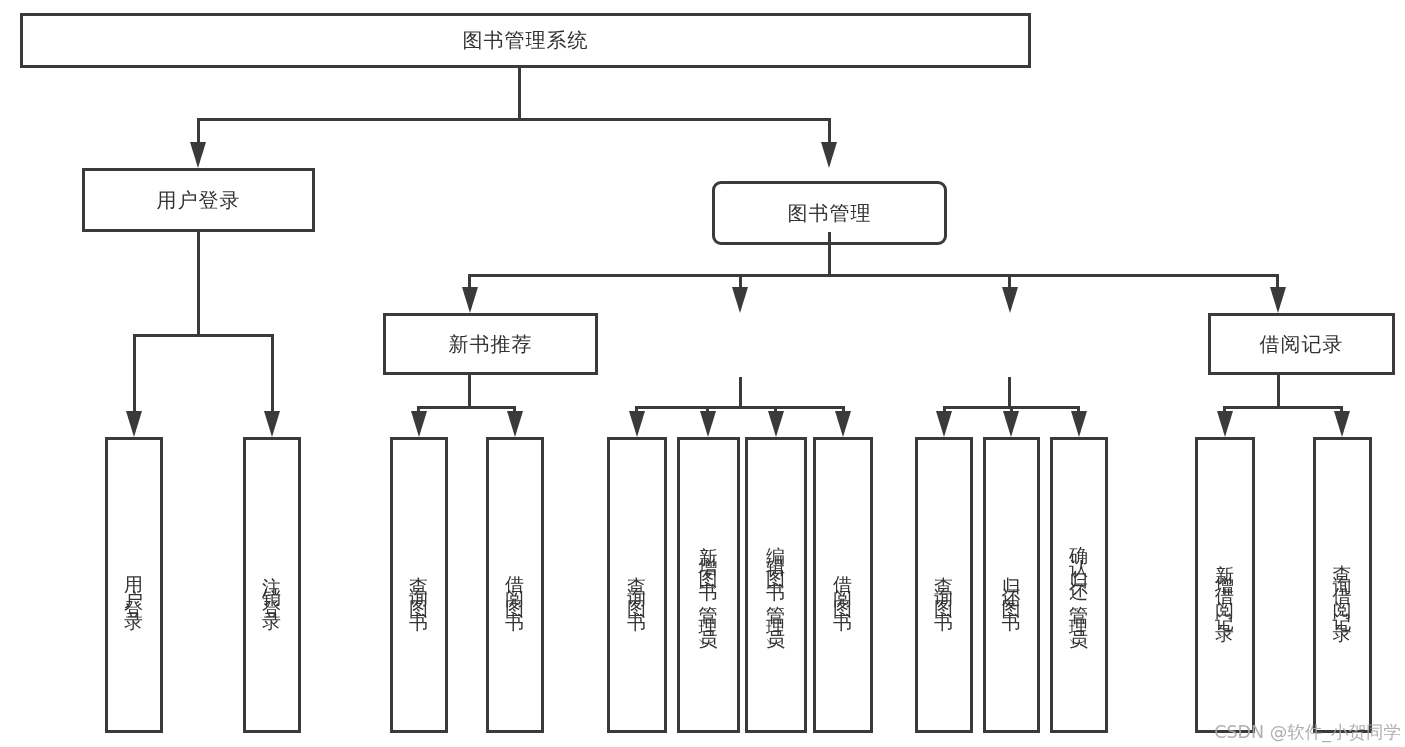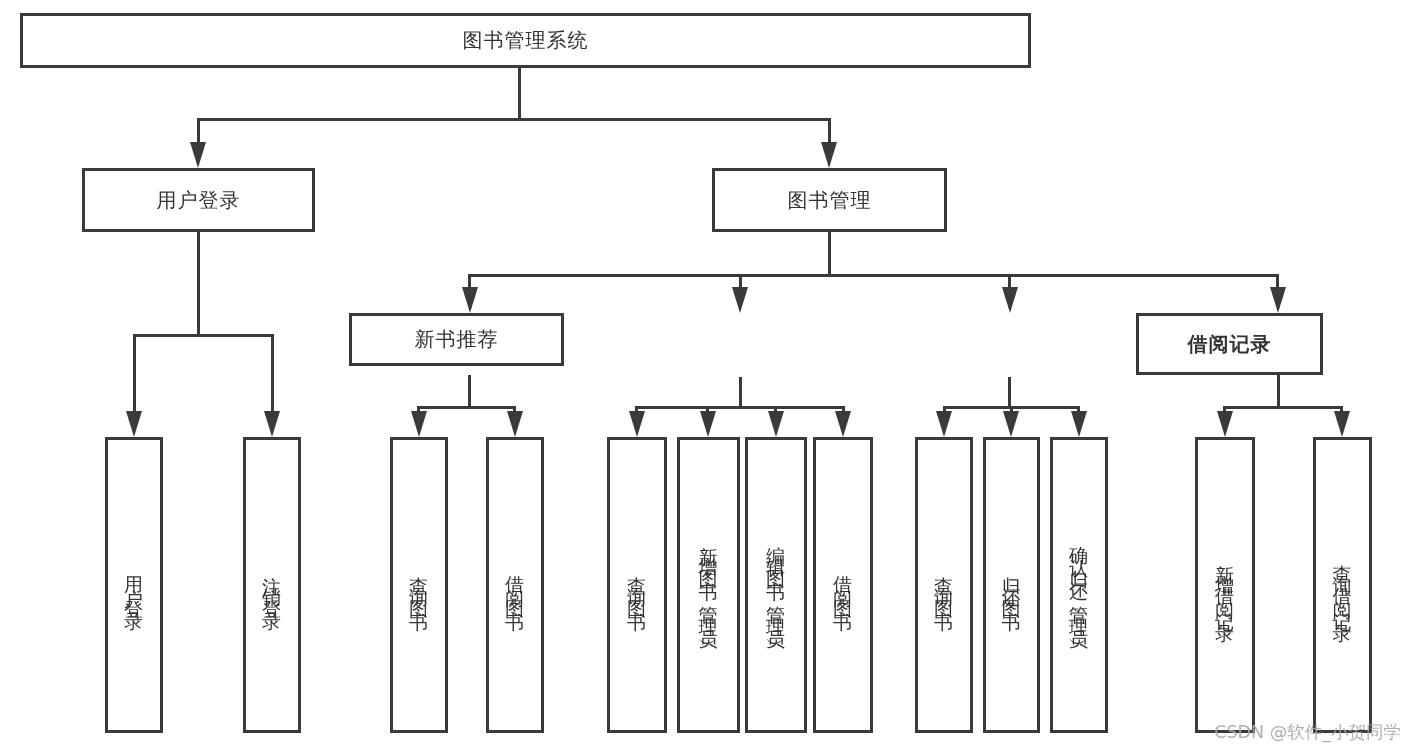--- a/index.html
+++ b/index.html
@@ -61,21 +61,21 @@
   <div class="v" style="left:518px;top:68px;height:50px;"></div>
   <div class="h" style="left:197px;top:118px;width:634px;"></div>
   <div class="v" style="left:197px;top:118px;height:26px;"></div>
   <div class="a" style="left:190px;top:142px;"></div>
   <div class="v" style="left:828px;top:118px;height:26px;"></div>
   <div class="a" style="left:821px;top:142px;"></div>
 
   <div class="bx" style="left:82px;top:168px;width:233px;height:64px;">
     <span>用户登录</span>
   </div>
-  <div class="bx" style="left:712px;top:168px;width:235px;height:64px;">
+  <div class="bx" style="left:712px;top:181px;width:235px;height:64px;border-radius:9px;">
     <span>图书管理</span>
   </div>
 
   <div class="v" style="left:197px;top:232px;height:102px;"></div>
   <div class="h" style="left:133px;top:334px;width:141px;"></div>
   <div class="v" style="left:133px;top:334px;height:77px;"></div>
   <div class="a" style="left:126px;top:411px;"></div>
   <div class="v" style="left:271px;top:334px;height:77px;"></div>
   <div class="a" style="left:264px;top:411px;"></div>
 
@@ -83,24 +83,24 @@
   <div class="h" style="left:468px;top:274px;width:811px;"></div>
   <div class="v" style="left:468px;top:274px;height:15px;"></div>
   <div class="a" style="left:462px;top:287px;"></div>
   <div class="v" style="left:739px;top:274px;height:15px;"></div>
   <div class="a" style="left:732px;top:287px;"></div>
   <div class="v" style="left:1008px;top:274px;height:15px;"></div>
   <div class="a" style="left:1002px;top:287px;"></div>
   <div class="v" style="left:1276px;top:274px;height:15px;"></div>
   <div class="a" style="left:1270px;top:287px;"></div>
 
-  <div class="bx" style="left:349px;top:313px;width:215px;height:53px;align-items:center;">
+  <div class="bx" style="left:383px;top:313px;width:215px;height:62px;align-items:center;">
     <span>新书推荐</span>
   </div>
-  <div class="bx" style="left:1136px;top:313px;width:187px;height:62px;font-weight:bold;">
+  <div class="bx" style="left:1208px;top:313px;width:187px;height:62px;">
     <span>借阅记录</span>
   </div>
 
   <div class="v" style="left:468px;top:375px;height:31px;"></div>
   <div class="h" style="left:417px;top:406px;width:99px;"></div>
   <div class="v" style="left:417px;top:406px;height:7px;"></div>
   <div class="a" style="left:411px;top:411px;"></div>
   <div class="v" style="left:513px;top:406px;height:7px;"></div>
   <div class="a" style="left:507px;top:411px;"></div>
 

